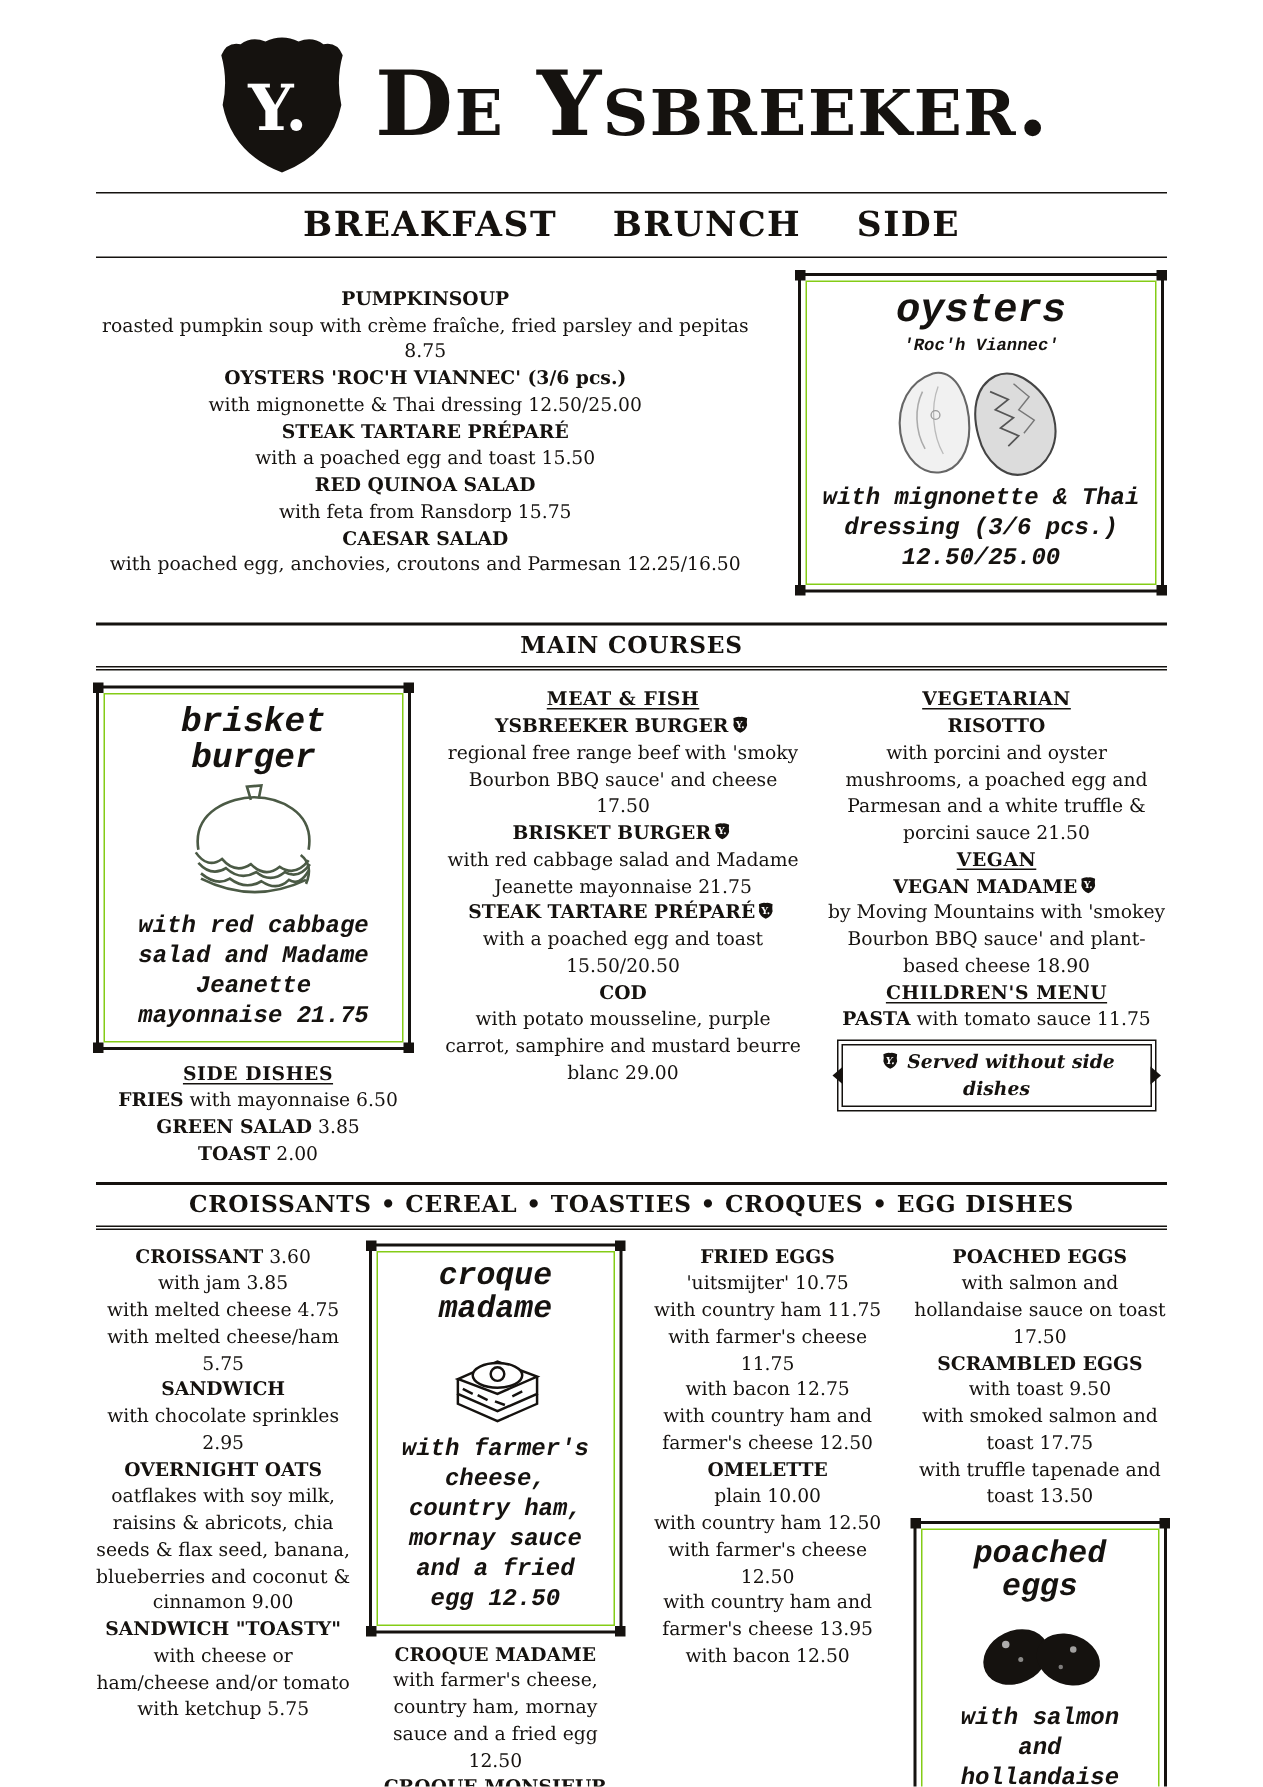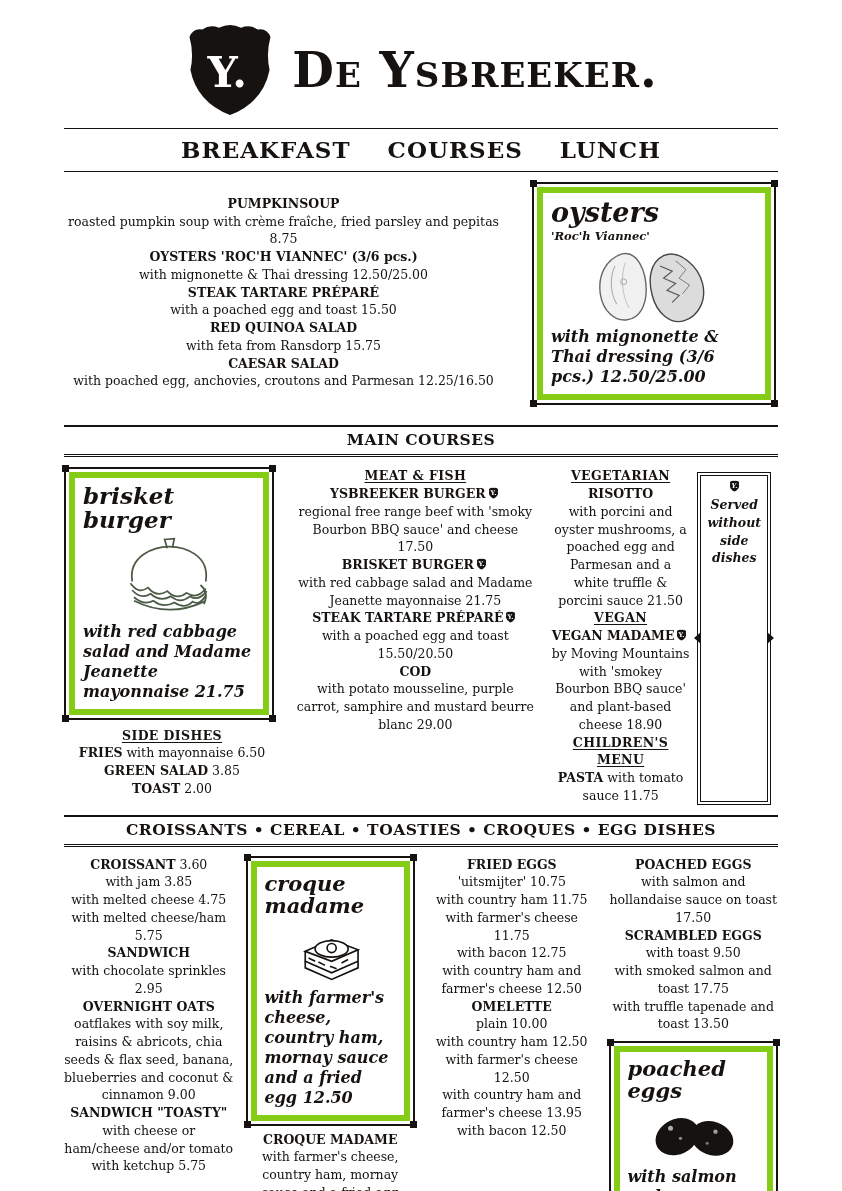--- a/index.html
+++ b/index.html
@@ -3,49 +3,49 @@
 <meta charset="utf-8">
 <style>
   html,body{margin:0;padding:0;background:#fff;}
   body{width:842px;height:1191px;overflow:hidden;color:#15120f;
        font-family:"DejaVu Serif",serif;font-size:12.5px;line-height:1.42;}
   .page{box-sizing:border-box;width:842px;height:1191px;padding:20px 64px 12px;}
 
   
   .logo-row{display:flex;align-items:center;justify-content:center;gap:16px;margin:2px 0 10px;}
   .wordmark{font-family:"DejaVu Serif",serif;font-weight:bold;font-variant:small-caps;
-            font-size:48px;letter-spacing:1px;white-space:nowrap;line-height:1;}
+            font-size:60px;letter-spacing:1px;white-space:nowrap;line-height:1;}
   .tagband{border-top:1px solid #15120f;border-bottom:1px solid #15120f;text-align:center;
            font-weight:bold;font-size:23px;word-spacing:28px;letter-spacing:1px;padding:5px 0 4px;}
   .band{border-bottom:3px double #15120f;text-align:center;font-weight:bold;
         font-size:15.5px;letter-spacing:.5px;padding:2px 0 3px;}
   .band.topline{border-top:2px solid #15120f;}
 
   
   .l{text-align:center;margin:0;}
   .l b{font-weight:bold;}
   .hd{font-weight:bold;text-decoration:underline;text-underline-offset:2px;letter-spacing:.4px;}
   .shd{margin:0 2px;vertical-align:-1px;}
   .shd path{fill:#15120f;}
   .shd text{fill:#fff;font-family:"DejaVu Serif",serif;font-weight:bold;font-size:14px;text-anchor:middle;}
 
   
   .starters-row{display:flex;gap:31px;padding:8px 2px 20px;}
   .starters-col{flex:1;align-self:center;}
   .mains-row{display:flex;gap:16px;padding:10px 0 10px;}
   .mains-left{width:216px;flex:none;}
   .mains-mid{flex:1.05;align-self:flex-start;}
-  .mains-right{flex:1;display:flex;}
+  .mains-right{flex:1;display:flex;flex-direction:column;}
   .eggs-row{display:flex;gap:12px;padding:9px 0 4px;}
   .eggs-row .ecol{flex:1;}
   .bread-row{display:flex;padding:2px 0 8px;}
 
   
   .card{position:relative;border:2px solid #15120f;padding:3px;background:#fff;flex:none;}
-  .card-in{border:6px solid #84cc16;padding:6px 8px 7px;}
+  .card-in{border:1px solid #84cc16;padding:6px 8px 7px;text-align:center;font-family:Liberation Mono, monospace;}
   .cn{position:absolute;width:7px;height:7px;background:#15120f;}
   .cn.tl{top:-4px;left:-4px;} .cn.tr{top:-4px;right:-4px;}
   .cn.bl{bottom:-4px;left:-4px;} .cn.br{bottom:-4px;right:-4px;}
   .bt{font-style:italic;font-weight:bold;line-height:1.05;}
   .bs{font-style:italic;font-weight:bold;font-size:11.5px;margin-top:1px;}
   .bc{font-style:italic;font-weight:bold;font-size:16px;line-height:1.25;margin-top:2px;}
   .card svg{display:block;margin:3px auto 1px;}
 
   #oysters-card{width:234px;align-self:center;margin-top:2px;}
   #oysters-card .bt{font-size:27px;}
@@ -72,21 +72,21 @@
 <div class="page">
 
   <div class="logo-row">
     <svg width="92" height="96" viewBox="0 0 100 104">
       <path d="M6 16 Q10 6 20 8 Q28 2 38 6 Q50 0 62 6 Q72 2 80 8 Q90 6 94 16 Q89 34 93 52 Q86 87 50 101 Q14 87 7 52 Q11 34 6 16 Z" fill="#15120f"></path>
       <text x="47" y="70" font-family="DejaVu Serif, serif" font-weight="bold" font-size="46" fill="#fff" text-anchor="middle">Y.</text>
     </svg>
     <div class="wordmark">De Ysbreeker.</div>
   </div>
 
-  <div class="tagband">BREAKFAST COURSES LUNCH</div>
+  <div class="tagband">BREAKFAST BRUNCH SIDE</div>
 
 
   <div class="starters-row">
     <div class="starters-col">
 
         <div class="l"><span class="hd"></span><b>PUMPKINSOUP</b><span></span></div>
 
         <div class="l"><span class="hd"></span><b></b><span>roasted pumpkin soup with crème fraîche, fried parsley and pepitas 8.75</span></div>
 
         <div class="l"><span class="hd"></span><b>OYSTERS 'ROC'H VIANNEC' (3/6 pcs.)</b><span></span></div>

